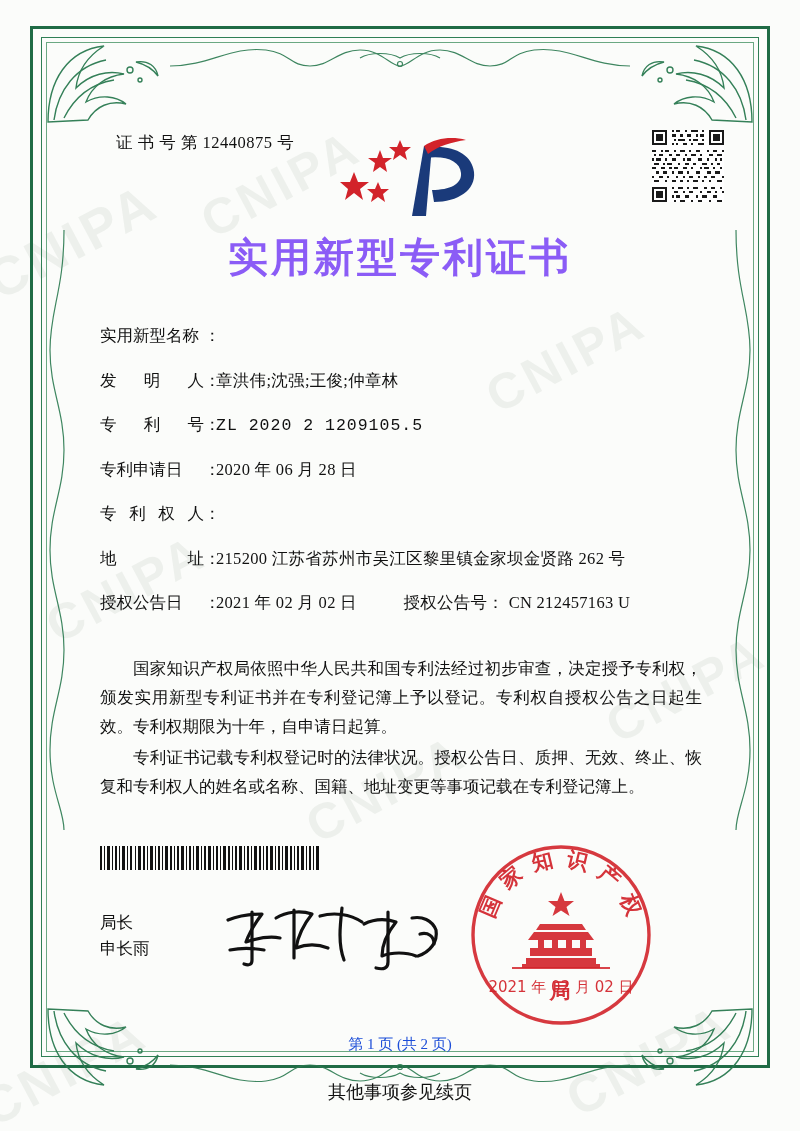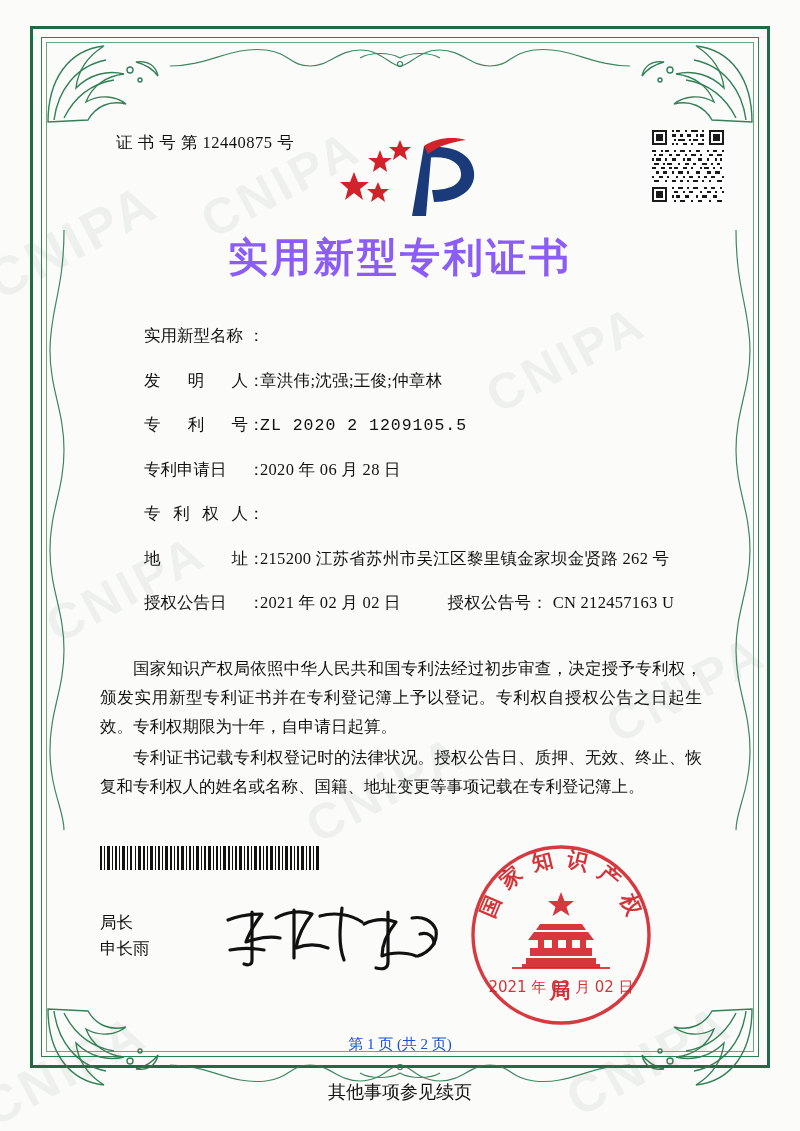--- a/index.html
+++ b/index.html
@@ -129,21 +129,20 @@
     display: flex;
     align-items: baseline;
     margin-bottom: 22.5px;
     font-size: 16.5px;
     color: #111;
   }
   .f-label {
     width: 104px;
     flex: none;
     letter-spacing: 0px;
-    margin-left: 44px;
   }
   .f-label.spread {
     display: flex;
     justify-content: space-between;
   }
   .f-label.spread > span { display: inline-block; }
   .f-colon { width: 12px; flex: none; }
   .f-value { flex: 1 1 auto; letter-spacing: .3px; }
   .f-value.mono { font-family: Liberation Mono, monospace; letter-spacing: 1px; }
 

